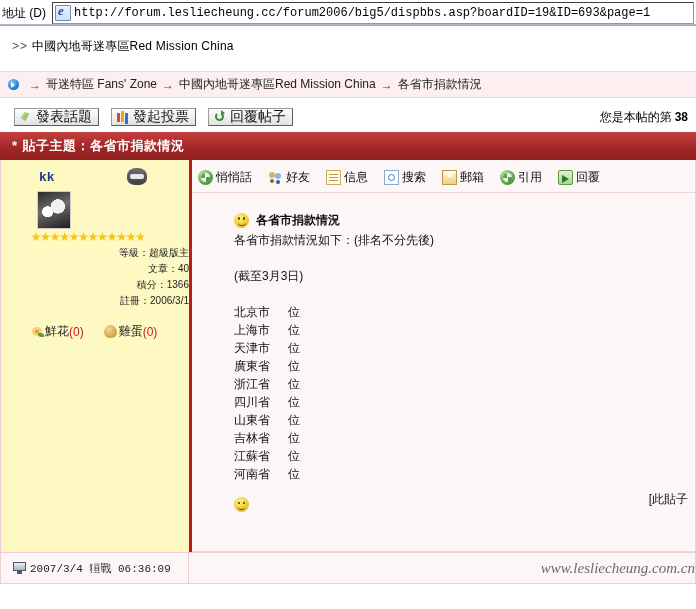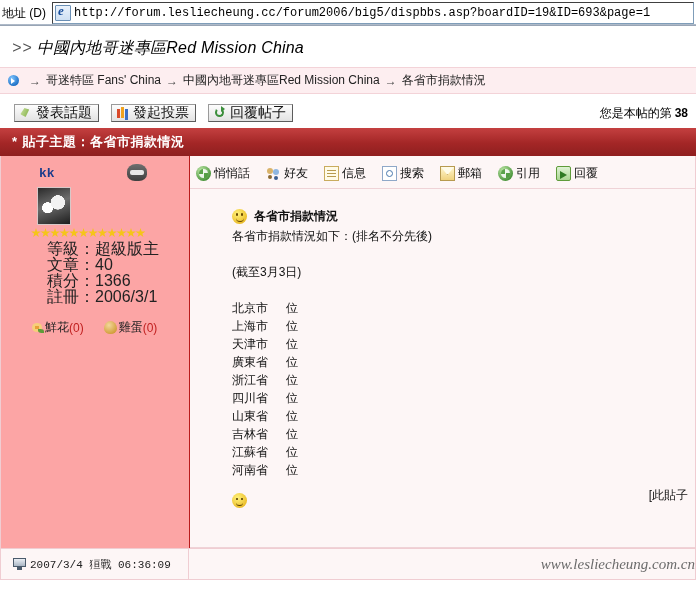--- a/index.html
+++ b/index.html
@@ -77,25 +77,24 @@
     height: 2px;
     background: linear-gradient(#b8c4d2, #8e9bab);
   }
 
   
   .pagewrap {
     padding: 0 0 0 0;
   }
 
   .subforum-line {
-    font-size: 16px;
+    font-size: 12px;
     color: #000;
-    padding: 12px 0 8px 12px;
+    padding: 12px 0 16px 12px;
     letter-spacing: 0.2px;
-    font-style: italic;
   }
   .subforum-line .gt { color: #555; margin-right: 4px; letter-spacing: 1px;}
 
   .breadcrumb {
     background: #fdeef0;
     border-top: 1px solid #f3d3d8;
     border-bottom: 1px solid #f3d3d8;
     font-size: 12px;
     color: #333;
     padding: 4px 6px 4px 8px;
@@ -199,23 +198,23 @@
     display: flex;
     border-left: 1px solid #f0cdd2;
     border-right: 1px solid #f0cdd2;
     border-bottom: 1px solid #f0cdd2;
     background: #fdf6f6;
     min-height: 392px;
   }
   .userpanel {
     width: 188px;
     flex: 0 0 188px;
-    border-right: 1px solid #b91c1c;
+    border-right: 3px solid #b91c1c;
     padding: 10px 0 0 0;
-    background: #fca5a5;
+    background: #fef9c3;
     position: relative;
   }
   .username {
     font-size: 13px;
     font-weight: bold;
     color: #1b3c8c;
     font-family: "Liberation Mono", monospace;
     padding-left: 38px;
   }
   .user-status-icon {
@@ -249,23 +248,24 @@
   }
   .star-g {
     display: inline-block;
     width: 10px; height: 10px;
     margin-right: -0.5px;
     background: #f5c518;
     clip-path: polygon(50% 0%,61% 35%,98% 35%,68% 57%,79% 91%,50% 70%,21% 91%,32% 57%,2% 35%,39% 35%);
   }
   .uinfo {
     padding-left: 46px;
-    font-size: 16px;
+    font-size: 10px;
     color: #222;
     line-height: 16px;
+    text-align: right;
   }
   .uinfo div { white-space: nowrap; }
   .gifts {
     padding: 14px 0 0 30px;
     font-size: 12px;
     display: flex;
     align-items: center;
   }
   .gift { display: inline-flex; align-items: center; margin-right: 20px; color:#222; }
   .gift .cnt { color: #c01f1f; }
@@ -483,21 +483,21 @@
 
 <div class="pagewrap">
 
   <div class="subforum-line">
     <span class="gt">&gt;&gt;</span><span>中國內地哥迷專區Red Mission China</span>
   </div>
 
   <div class="breadcrumb">
     <span class="bc-bullet"></span>
     <span class="bc-sep">→</span>
-    <span class="bc-item">哥迷特區 Fans' China</span>
+    <span class="bc-item">哥迷特區 Fans' Zone</span>
     <span class="bc-sep">→</span>
     <span class="bc-item">中國內地哥迷專區Red Mission China</span>
     <span class="bc-sep">→</span>
     <span class="bc-item">各省市捐款情況</span>
   </div>
 
   <div class="toolbar">
     <span class="tbtn">
       <span class="ic ic-pen"></span>
       <span>發表話題</span>

